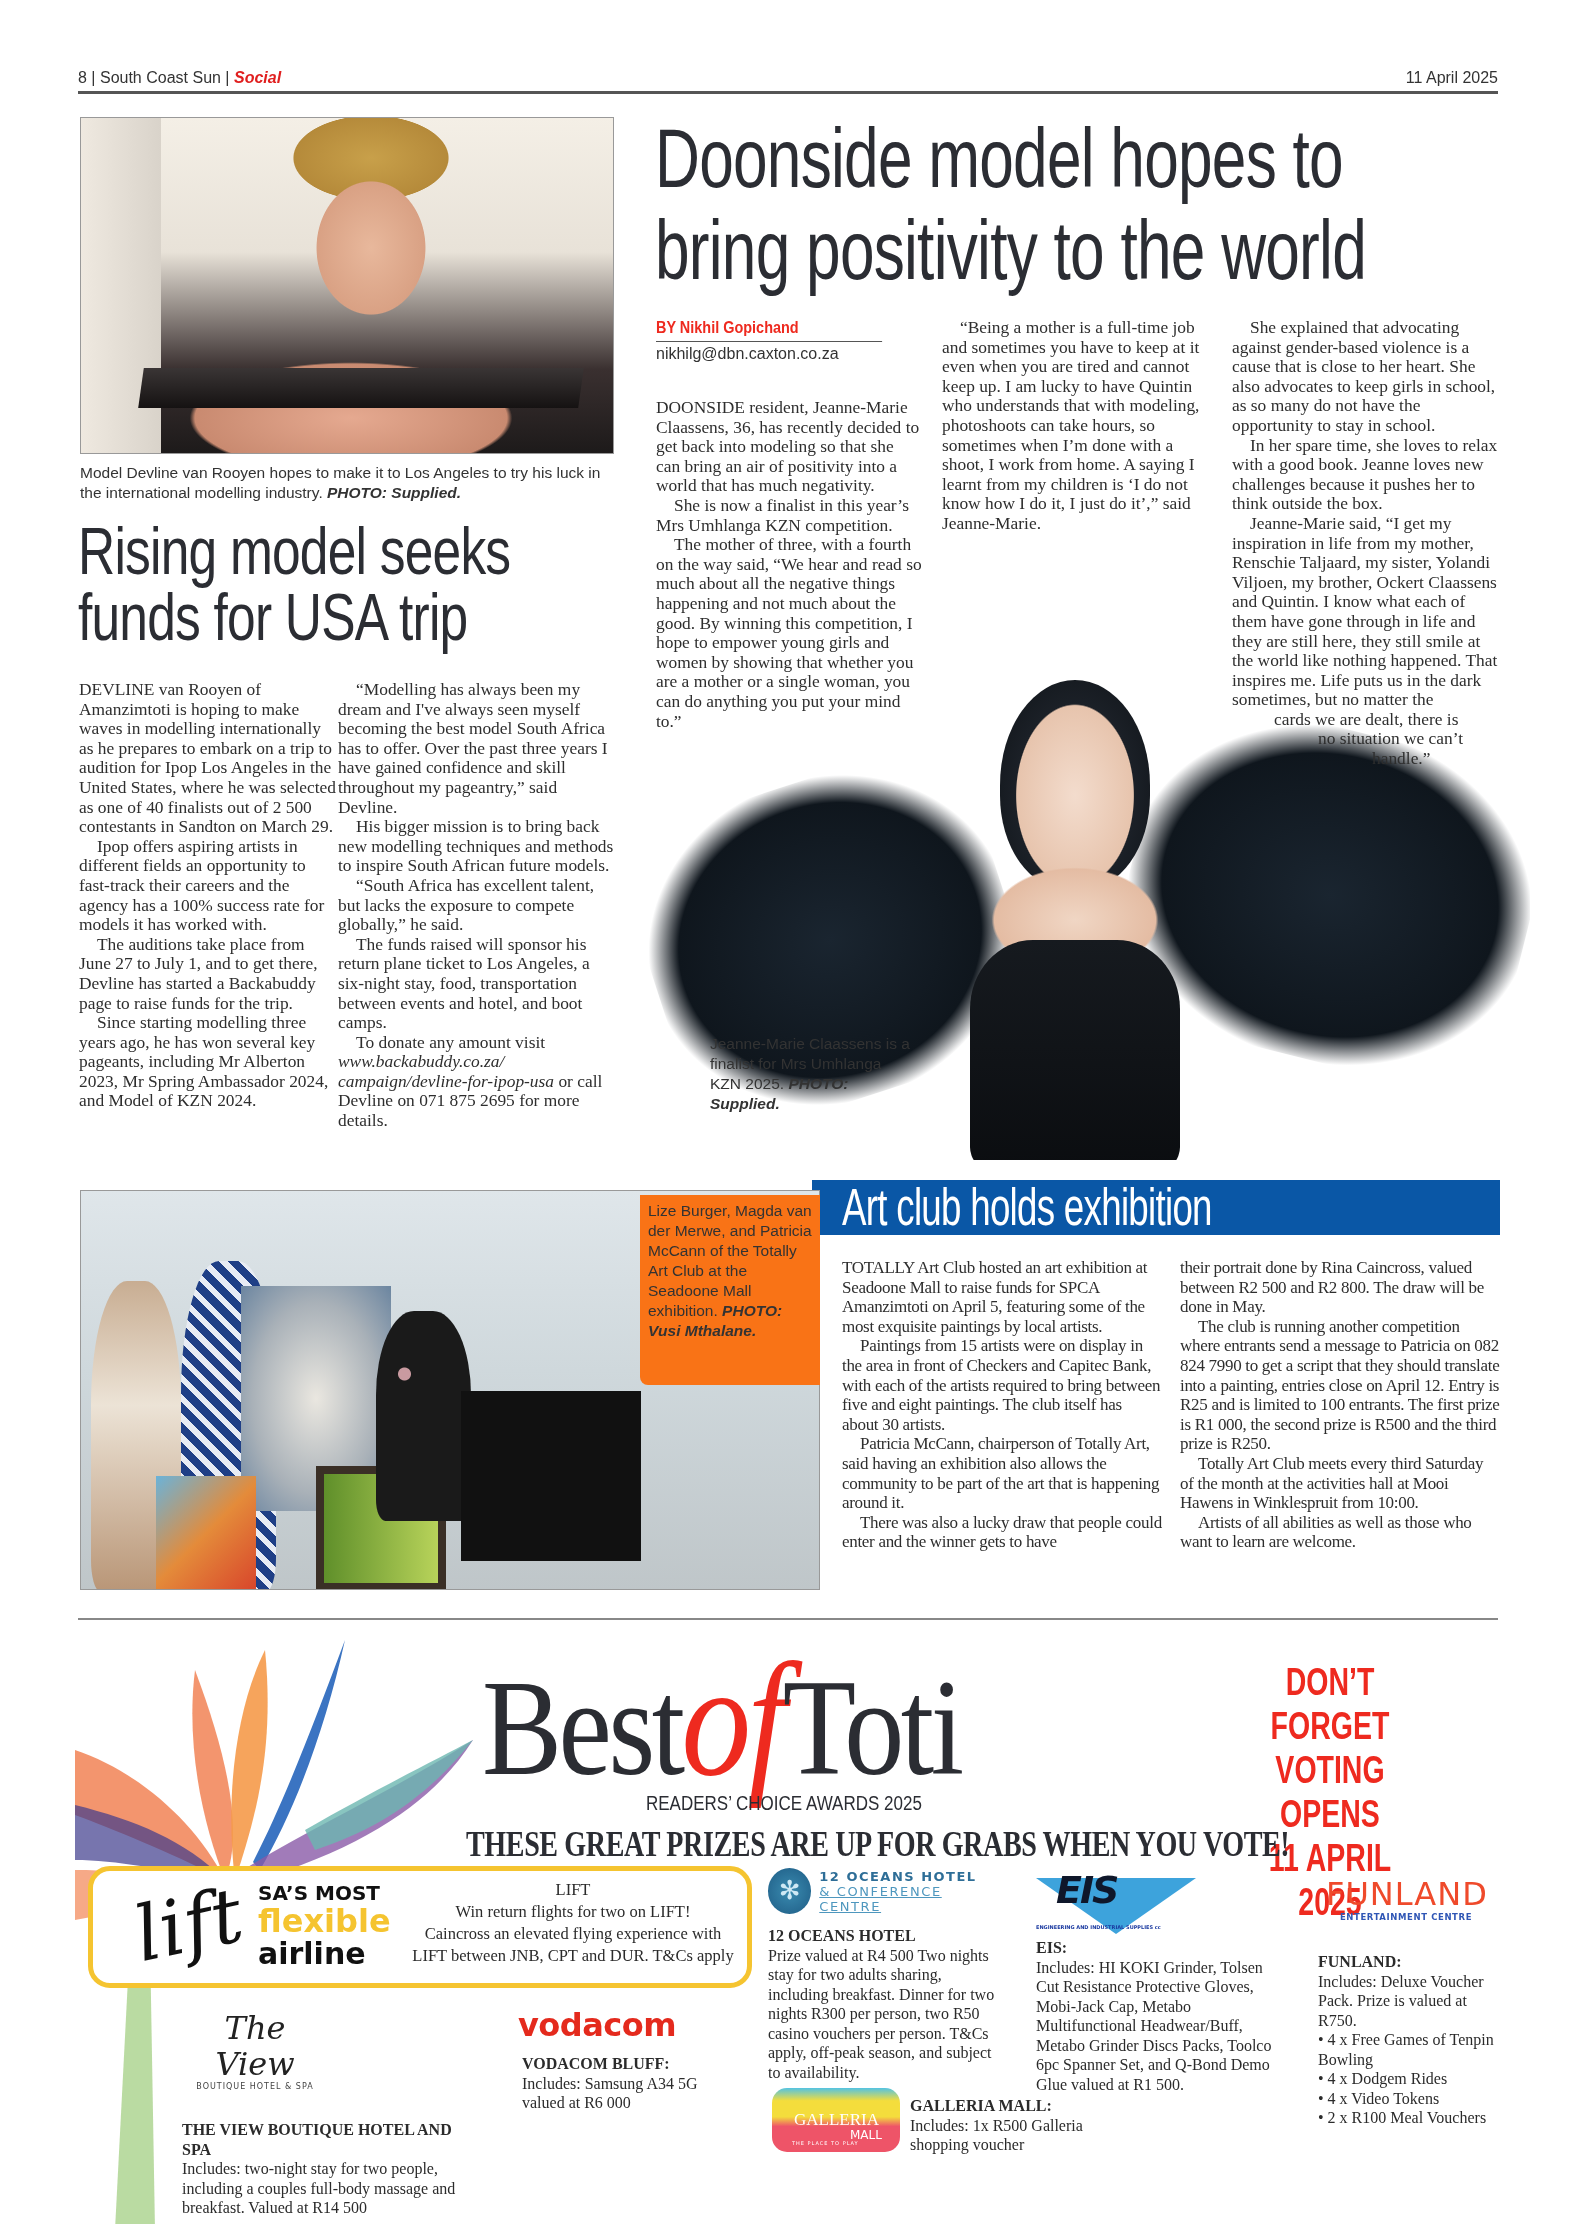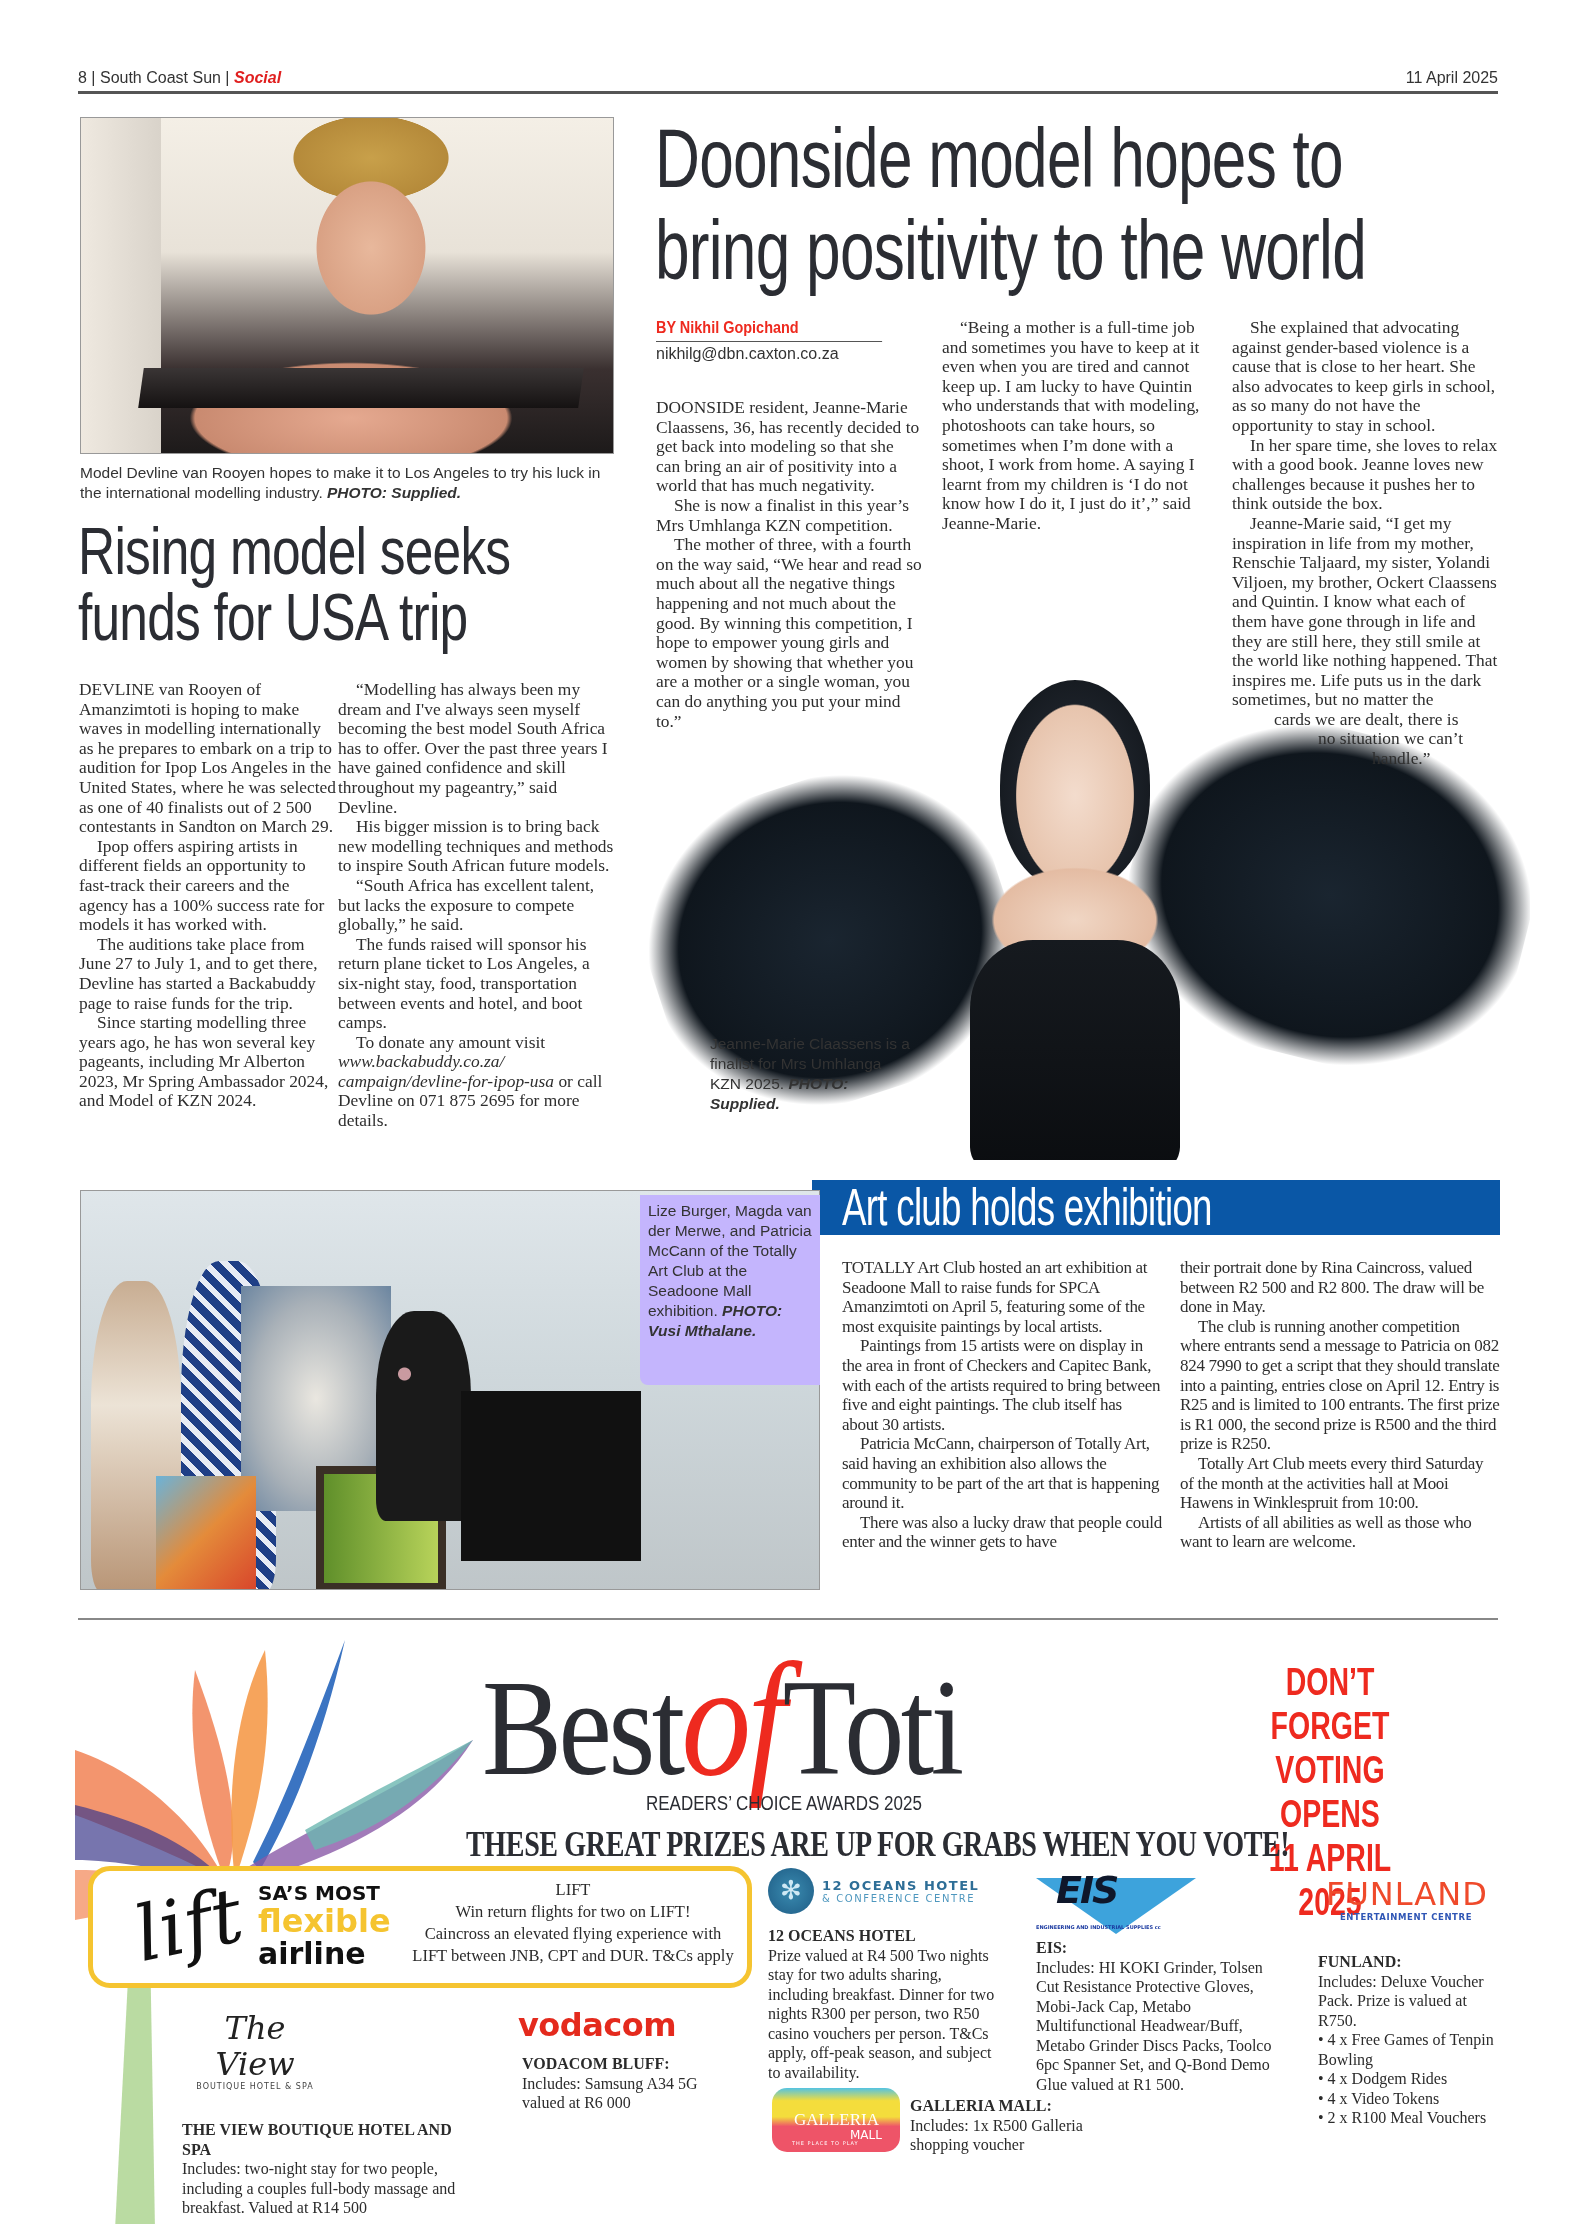--- a/index.html
+++ b/index.html
@@ -37,21 +37,21 @@
   .photo-jeanne { left: 640px; top: 640px; width: 890px; height: 520px; }
   .wing { position: absolute; background: radial-gradient(ellipse at center, #1a2530 0%, #0f161d 60%, transparent 72%); }
 
   .photo-art { left: 80px; top: 1190px; width: 740px; height: 400px; border: 1px solid #999; background: linear-gradient(180deg,#dfe6ea 0%, #cfd8dc 45%, #bfc6c9 100%); }
   .photo-art .fig { position: absolute; border-radius: 40% 40% 10% 10%; }
   .photo-art .paint { position: absolute; }
 
   
   .art-banner { position: absolute; left: 812px; top: 1180px; width: 688px; height: 55px; background: #0a57a6; }
   .art-banner-title { position: absolute; left: 842px; top: 1178px; color: #fff; font-family: "Liberation Sans", sans-serif; font-size: 51px; letter-spacing: -1px; transform: scaleX(0.72); transform-origin: left top; white-space: nowrap; }
-  .art-caption-box { position: absolute; left: 640px; top: 1195px; width: 180px; height: 190px; background: #c4b5fd; padding: 6px 8px; border-radius: 0 0 0 8px; }
+  .art-caption-box { position: absolute; left: 640px; top: 1195px; width: 180px; height: 190px; background: #f97316; padding: 6px 8px; border-radius: 0 0 0 8px; }
 
   
   .hr { position: absolute; left: 78px; top: 1618px; width: 1420px; height: 2px; background: #888; }
 
   
   .bot-title { position: absolute; left: 482px; top: 1650px; font-family: "Liberation Serif", serif; font-size: 138px; line-height: 140px; color: #2b2d33; white-space: nowrap; letter-spacing: -4px; transform: scaleX(0.87); transform-origin: left top; }
   .bot-title .of { color: #ee2a1f; font-style: italic; font-size: 160px; }
   .bot-sub { position: absolute; left: 646px; top: 1792px; font-family: "Liberation Sans", sans-serif; font-size: 20px; color: #2b2d33; transform: scaleX(0.85); transform-origin: left top; white-space: nowrap; }
   .bot-cta { position: absolute; left: 1210px; top: 1660px; width: 240px; text-align: center; font-family: "Liberation Sans", sans-serif; font-weight: bold; font-size: 38px; line-height: 44px; color: #ee2a1f; transform: scaleX(0.75); transform-origin: center top; }
   .bot-prizes { position: absolute; left: 466px; top: 1823px; font-family: "Liberation Serif", serif; font-weight: bold; font-size: 36px; color: #2b2d33; white-space: nowrap; transform: scaleX(0.78); transform-origin: left top; letter-spacing: -0.5px; }
@@ -66,21 +66,21 @@
   .lift-slogan .l3 { font-size: 30px; color: #111; margin-top: 2px; }
   .lift-text { position: absolute; left: 300px; top: 8px; width: 360px; text-align: center; font-family: "Liberation Serif", serif; font-size: 16.5px; line-height: 22px; color: #2b2b2b; }
 
   .prize-text { position: absolute; font-family: "Liberation Serif", serif; font-size: 16px; line-height: 19.5px; color: #2b2b2b; }
   .prize-text .name { font-weight: bold; }
 
   .logo-12oceans { position: absolute; left: 768px; top: 1866px; width: 230px; height: 50px; display: flex; align-items: center; }
   .logo-12oceans .circle { width: 46px; height: 46px; border-radius: 50%; background: radial-gradient(circle,#3a8bb0,#1e5c85); color: #cfe9f5; font-size: 26px; text-align: center; line-height: 46px; }
   .logo-12oceans .txt { margin-left: 8px; font-family: "DejaVu Sans", sans-serif; color: #2e6e97; }
   .logo-12oceans .txt .a { font-size: 13px; letter-spacing: 1.5px; font-weight: bold; }
-  .logo-12oceans .txt .b { font-size: 10px; letter-spacing: 1.6px; color: #4e97be; }
+  .logo-12oceans .txt .b { font-size: 13px; letter-spacing: 1.6px; color: #4e97be; text-decoration: underline; }
 
   .logo-eis { position: absolute; left: 1036px; top: 1868px; width: 160px; height: 68px; }
   .logo-eis .tri { position: absolute; left: 0; top: 10px; width: 0; height: 0; border-left: 80px solid transparent; border-right: 80px solid transparent; border-top: 56px solid #3da3dc; }
   .logo-eis .txt { position: absolute; left: 20px; top: 0; font-family: "DejaVu Sans", sans-serif; font-weight: bold; font-style: italic; font-size: 38px; color: #0f172a; letter-spacing: -2px; }
   .logo-eis .sub { position: absolute; left: 0; top: 56px; font-family: "DejaVu Sans", sans-serif; font-size: 5px; color: #1b3aa0; font-weight: bold; }
 
   .logo-funland { position: absolute; left: 1326px; top: 1876px; width: 160px; height: 60px; text-align: center; }
   .logo-funland .a { font-family: "DejaVu Sans", sans-serif; font-size: 32px; color: #ef4a2b; letter-spacing: 1px; line-height: 36px; }
   .logo-funland .b { font-family: "DejaVu Sans", sans-serif; font-size: 8.5px; color: #2f56b5; font-weight: bold; letter-spacing: 0.6px; }
 

